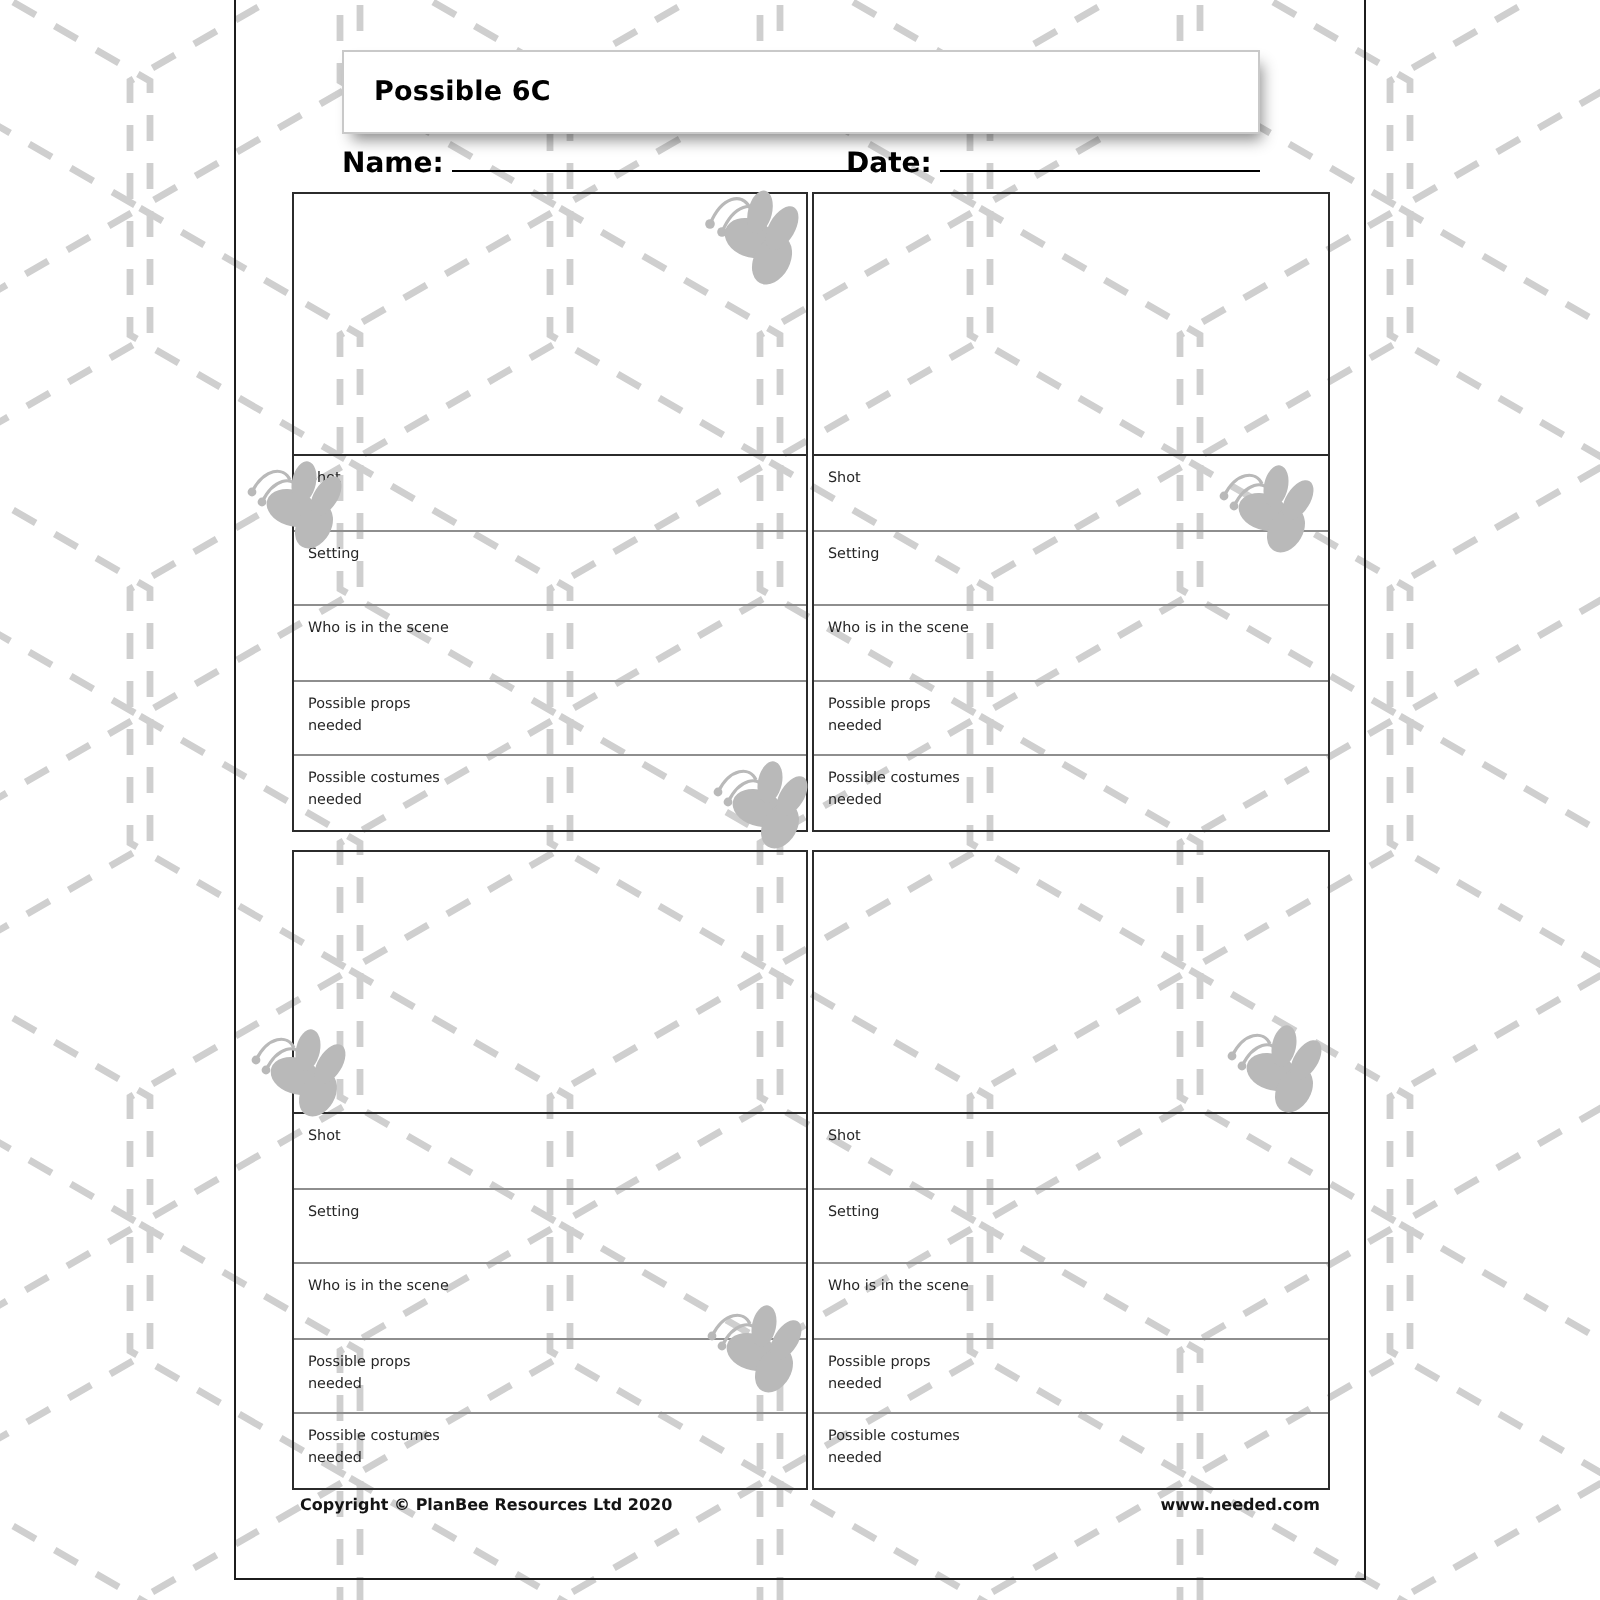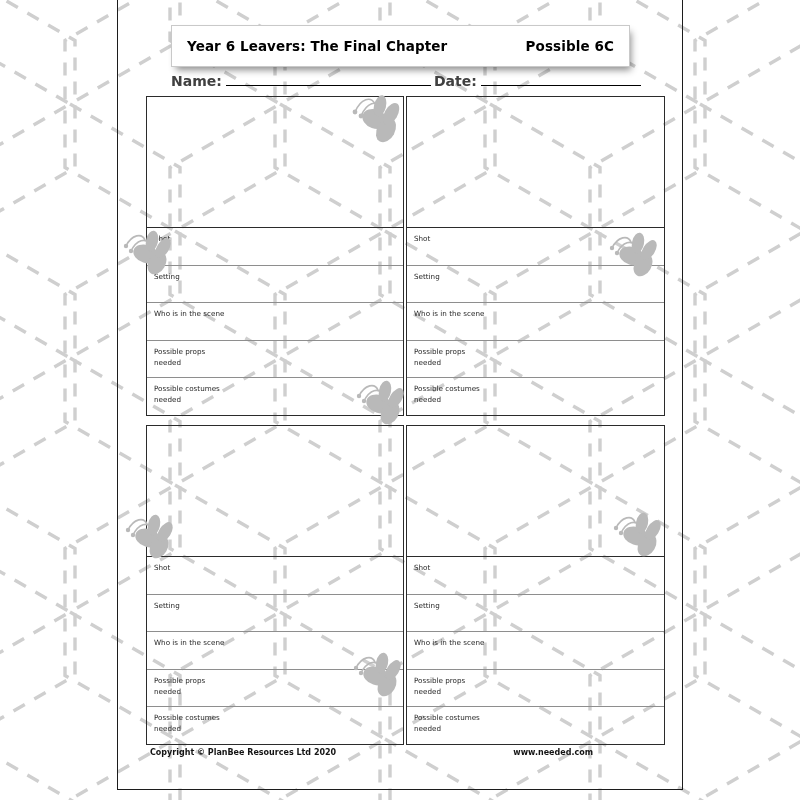--- a/index.html
+++ b/index.html
@@ -74,32 +74,32 @@
   .nd-group {
     position: absolute;
     display: flex;
     align-items: baseline;
     top: 0;
   }
   .nd-label {
     font-family: "DejaVu Sans", sans-serif;
     font-weight: bold;
     font-size: 14px;
-    color: #404040;
+    color: #000000;
     white-space: nowrap;
   }
   .nd-rule {
     display: inline-block;
     border-bottom: 1.4px solid #000000;
     height: 13px;
     margin-left: 4px;
   }
   #nd-name { left: 0px; }
   #nd-name .nd-rule { width: 205px; }
-  #nd-date { left: 263px; }
+  #nd-date { left: 252px; }
   #nd-date .nd-rule { width: 160px; }
 
   
   .panel {
     position: absolute;
     border: 1.3px solid #2b2b2b;
     box-sizing: border-box;
     background: transparent;
     display: flex;
     flex-direction: column;
@@ -137,21 +137,21 @@
     color: #262626;
     display: block;
     max-width: 80px;
   }
 
   
   #footer {
     position: absolute;
     left: 150px;
     top: 748px;
-    width: 443px;
+    width: 510px;
     display: flex;
     justify-content: space-between;
     align-items: flex-end;
   }
   .footer-text {
     font-family: "DejaVu Sans", sans-serif;
     font-weight: bold;
     font-size: 8px;
     color: #141414;
     white-space: nowrap;
@@ -215,21 +215,20 @@
     <use href="#hexcell" x="65" y="739"></use>
     <use href="#hexcell" x="275" y="739"></use>
     <use href="#hexcell" x="485" y="739"></use>
     <use href="#hexcell" x="695" y="739"></use>
   </g>
 </svg>
 
 <div id="page"></div>
 
 <div id="banner">
-  <span class="banner-text">Year 6 Leavers: The Final Chapter</span>
   <span class="banner-text">Possible 6C</span>
 </div>
 
 <div id="namedate">
   <div class="nd-group" id="nd-name">
     <span class="nd-label">Name:</span>
     <span class="nd-rule"></span>
   </div>
   <div class="nd-group" id="nd-date">
     <span class="nd-label">Date:</span>

